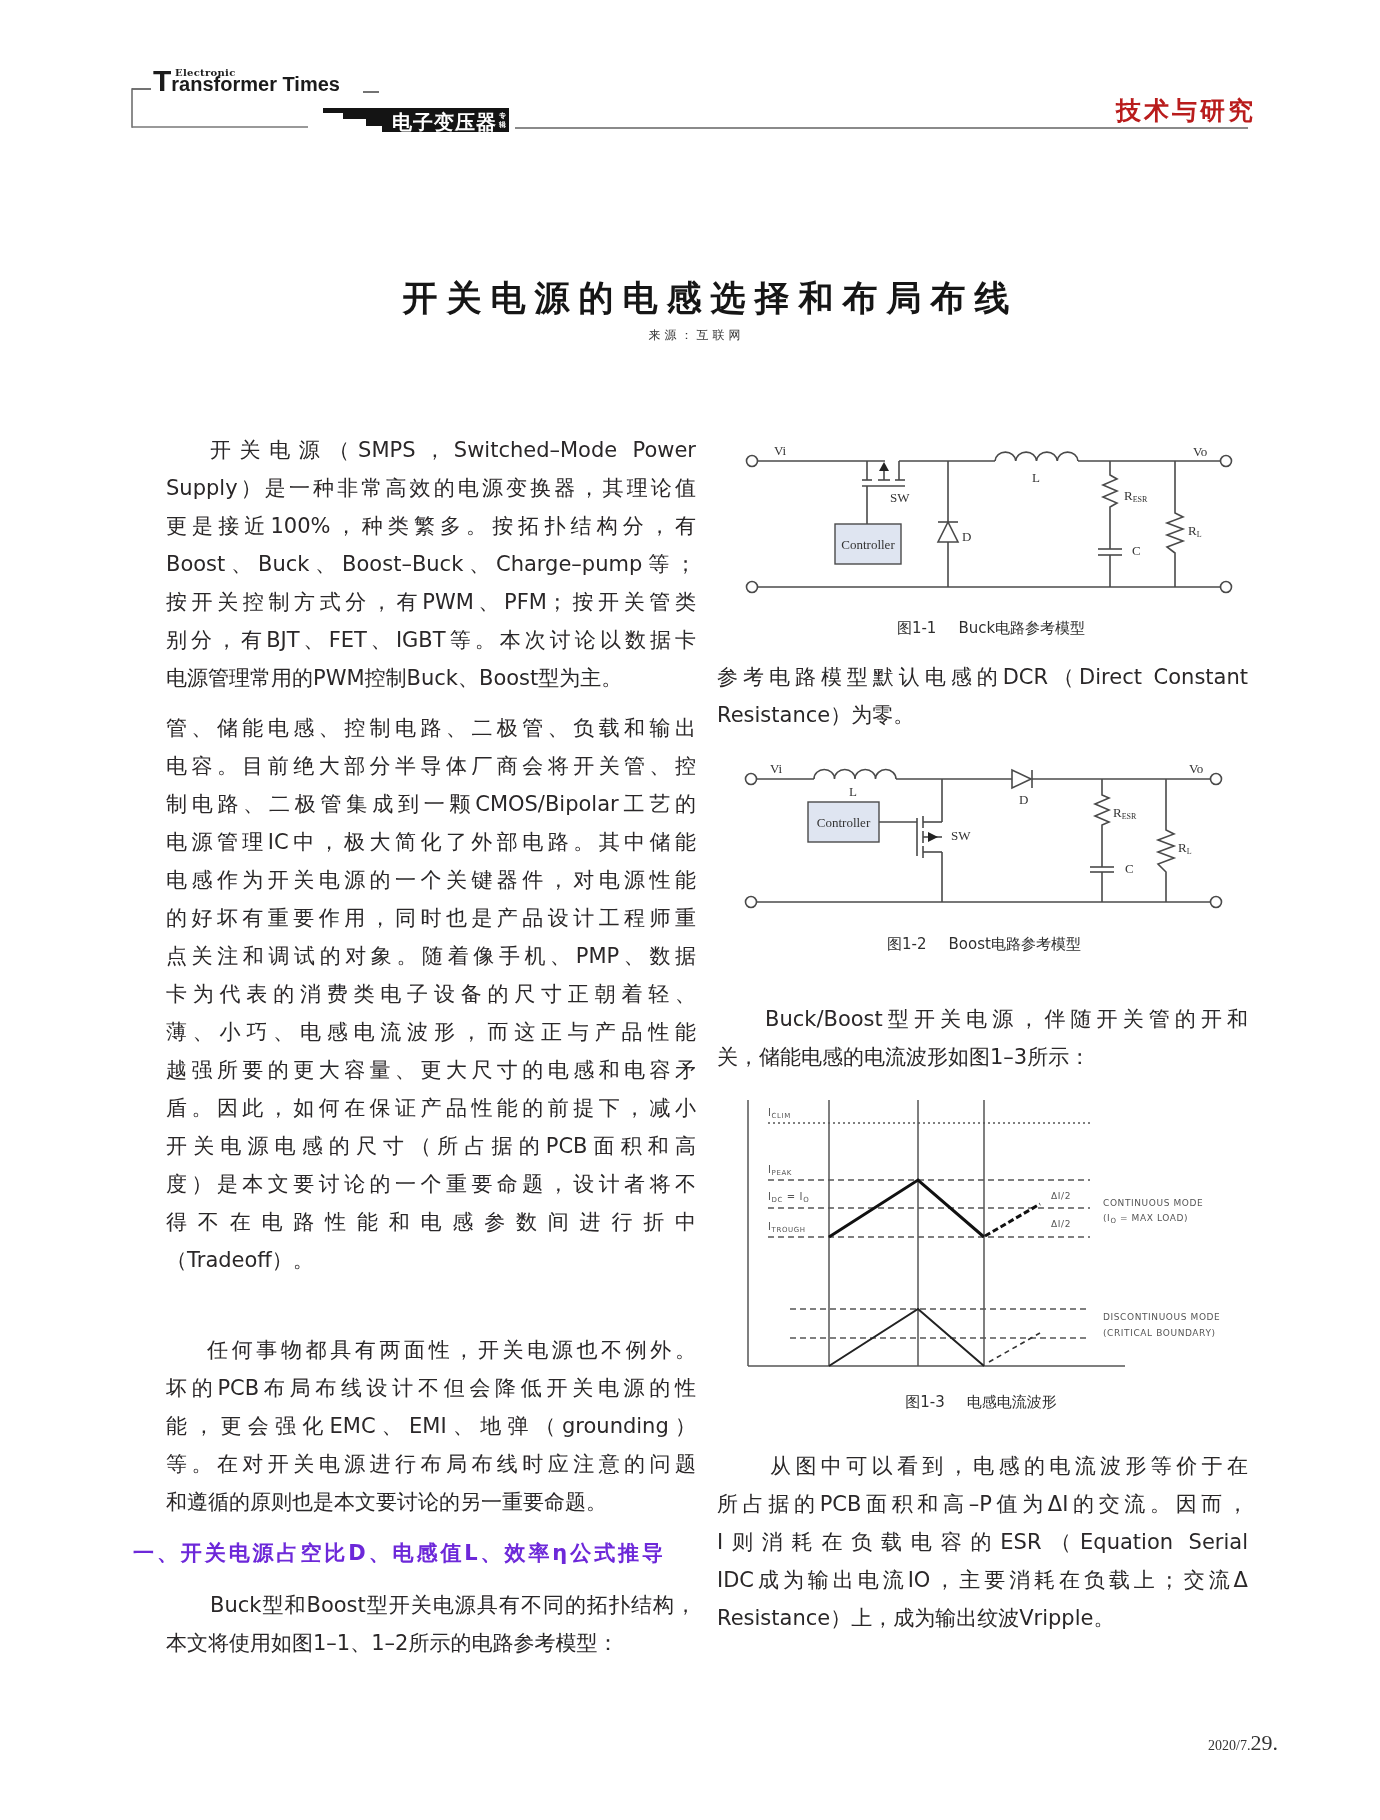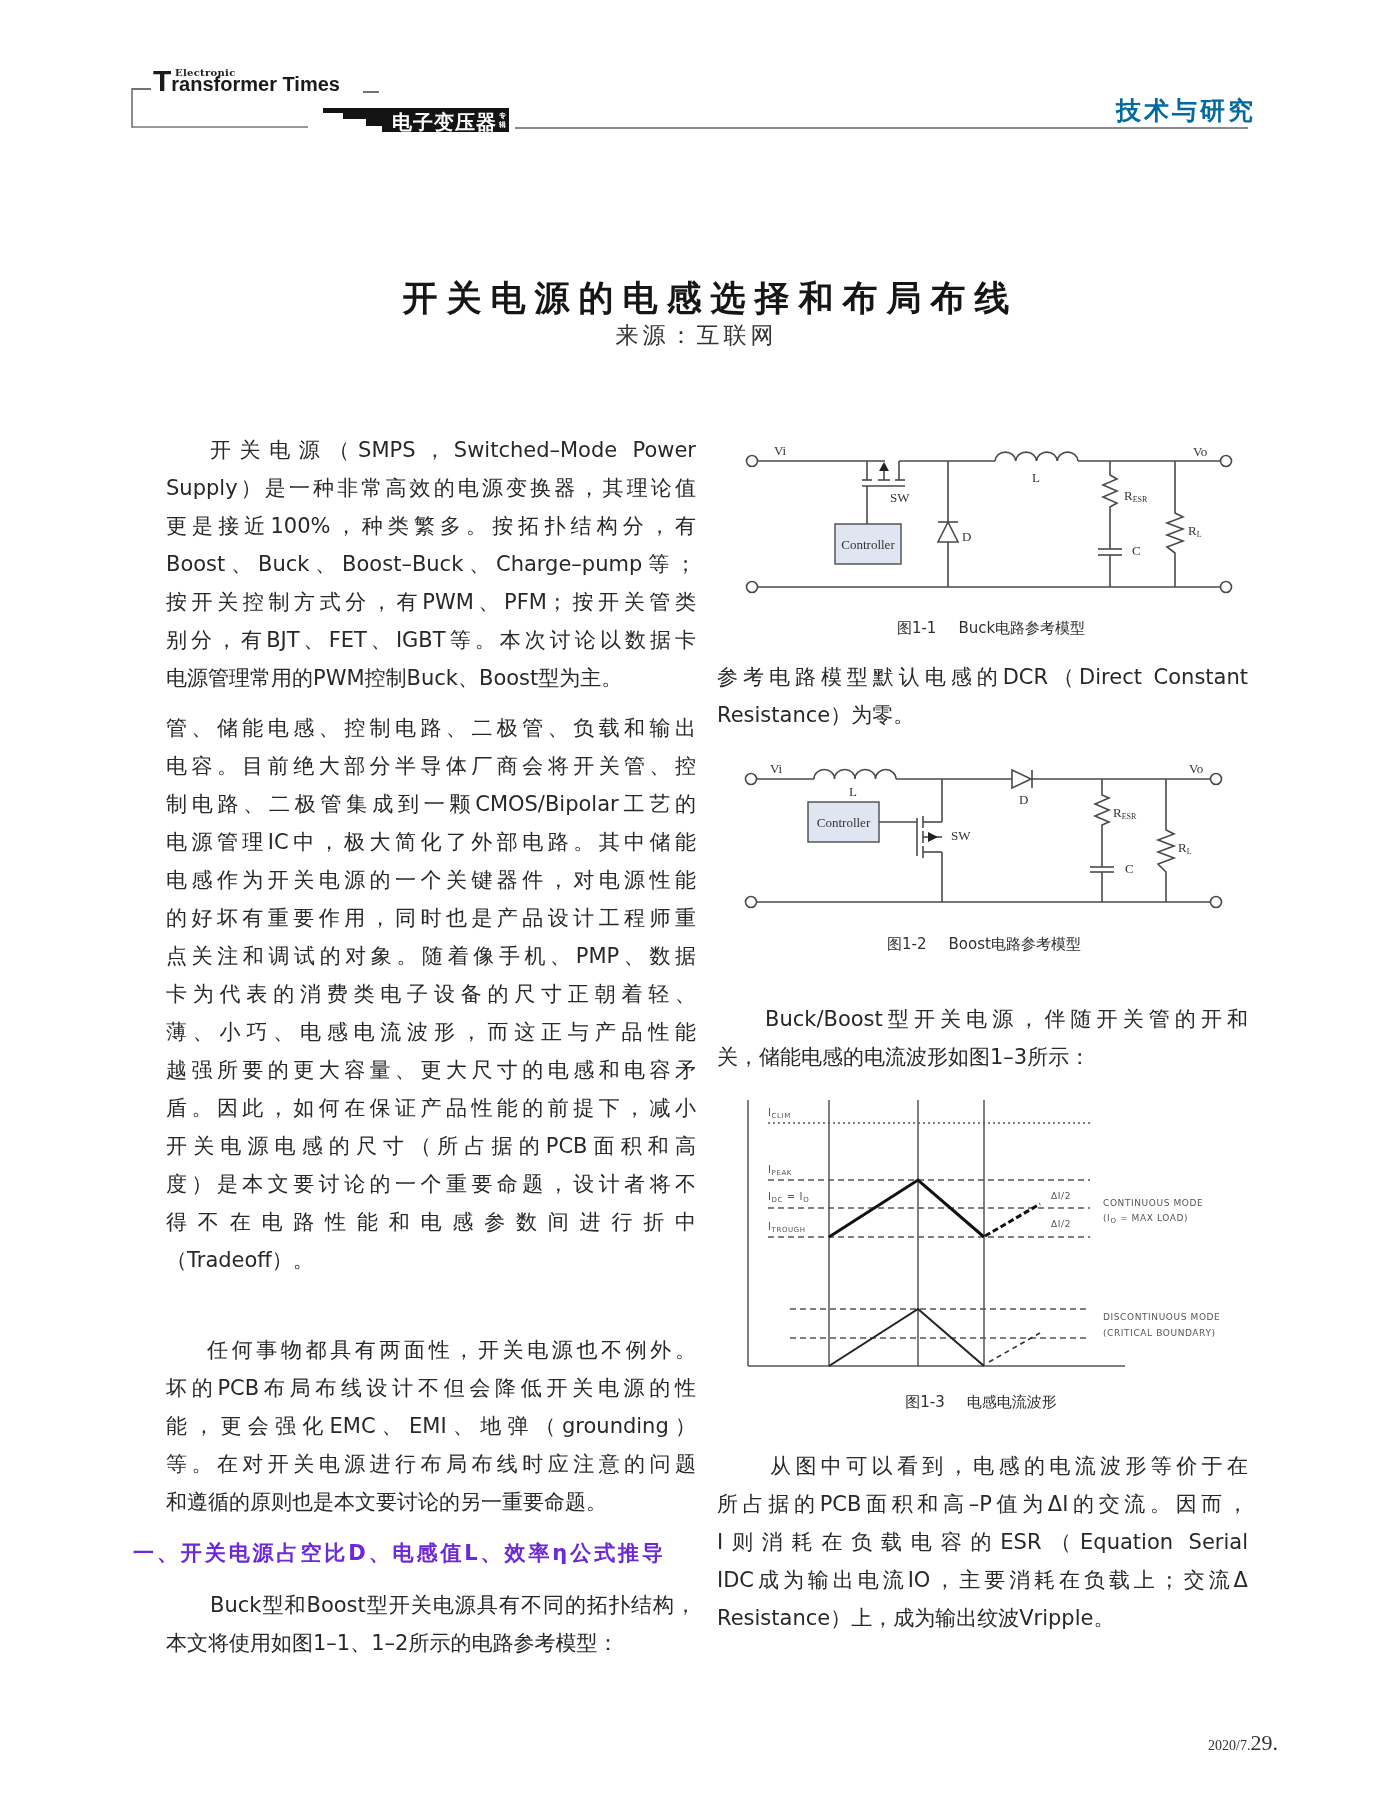--- a/index.html
+++ b/index.html
@@ -4,24 +4,24 @@
 <style>
   html, body { margin:0; padding:0; background:#ffffff; }
   #page { position:relative; width:1380px; height:1820px; overflow:hidden; background:#ffffff; color:#262324; font-family:"DejaVu Sans", sans-serif; }
   .abs { position:absolute; }
   
   .brand-small { position:absolute; left:175px; top:67px; font-family:"DejaVu Serif", serif; font-weight:bold; font-size:10px; line-height:12px; color:#1b1b1b; letter-spacing:0.3px; }
   .brand-name { position:absolute; left:153px; top:66px; display:inline-block; font-family:"Liberation Sans", sans-serif; font-weight:bold; font-size:20px; line-height:30px; color:#1b1b1b; white-space:nowrap; }
   .brand-name::first-letter { font-size:30px; }
   .brand-cn { position:absolute; left:392px; top:110px; font-weight:bold; font-size:20px; line-height:24px; color:#ffffff; letter-spacing:1px; white-space:nowrap; }
   .brand-tag { position:absolute; left:499px; font-size:7px; line-height:8px; color:#ffffff; font-weight:bold; }
-  .section-label { position:absolute; right:124px; top:96px; font-weight:bold; font-size:25px; line-height:30px; letter-spacing:3px; color:#0369a1; white-space:nowrap; }
+  .section-label { position:absolute; right:124px; top:96px; font-weight:bold; font-size:25px; line-height:30px; letter-spacing:3px; color:#b91c1c; white-space:nowrap; }
   
   .title { position:absolute; left:0; top:262px; width:1380px; padding-left:9px; box-sizing:border-box; text-align:center; font-weight:bold; font-size:35px; line-height:40px; letter-spacing:9px; color:#161616; white-space:nowrap; }
-  .source { position:absolute; left:0; top:324px; width:1380px; padding-left:13px; box-sizing:border-box; text-align:center; font-size:23px; line-height:22px; letter-spacing:4px; color:#333; }
+  .source { position:absolute; left:0; top:324px; width:1380px; padding-left:13px; box-sizing:border-box; text-align:center; font-size:12px; line-height:22px; letter-spacing:4px; color:#333; }
   
   .para { position:absolute; }
   .para.left { left:133px; width:530px;margin-left:33px; }
   .para.right { left:717px; width:531px; }
   .line { height:38px; line-height:38px; font-size:21px;
           text-align:justify; text-align-last:justify; overflow:hidden; color:#2a2728; }
   .line.last { text-align-last:left; }
   .heading { position:absolute; left:133px; top:1534px; width:530px; height:38px; line-height:38px; font-size:21px; font-weight:bold; text-align:justify; text-align-last:justify; color:#6d28d9; }
   
   .fig { position:absolute; overflow:visible; }

